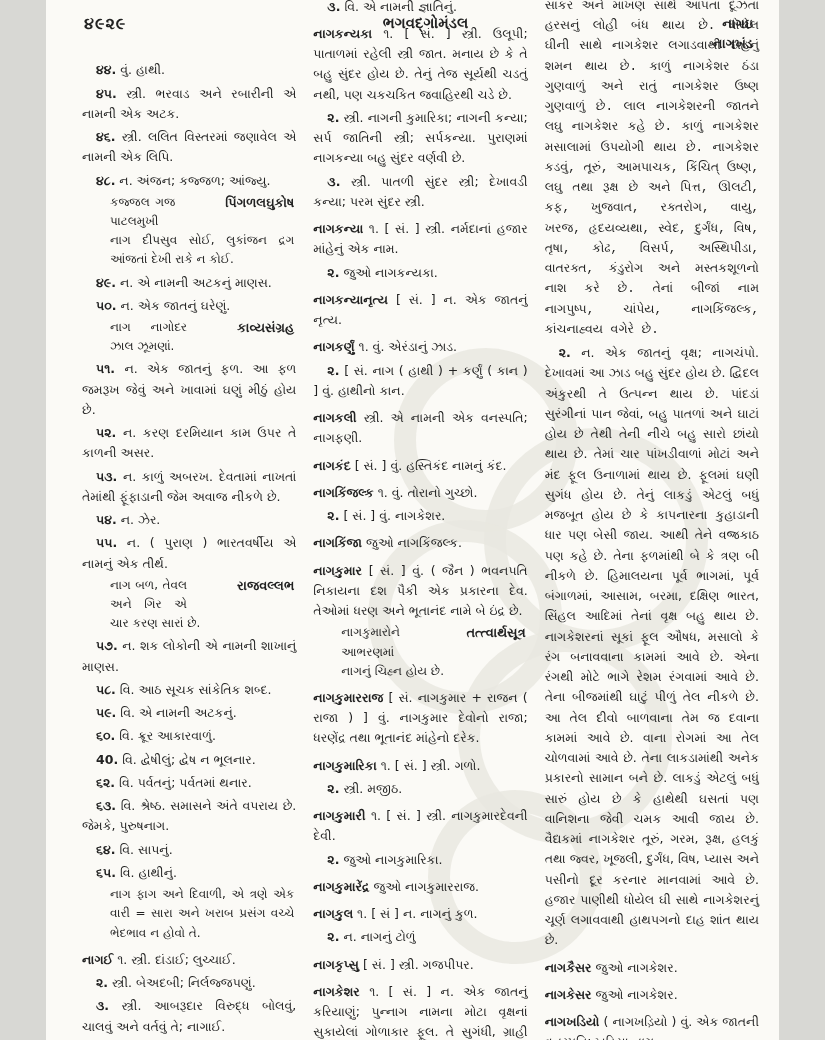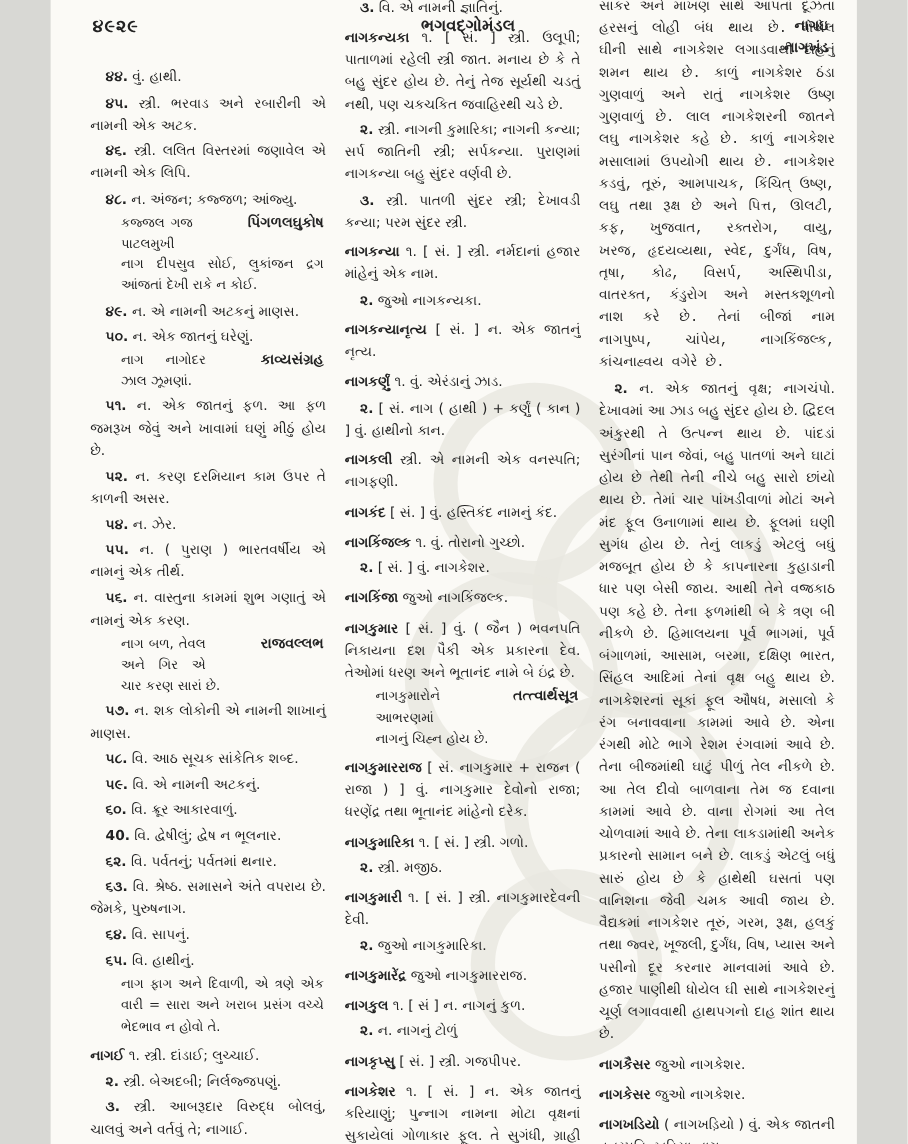--- a/index.html
+++ b/index.html
@@ -103,23 +103,23 @@
         <p class="blk sense"><span class="head">૪૪.</span> <span>વું. હાથી.</span></p>
         <p class="blk sense"><span class="head">૪૫.</span> <span>સ્ત્રી. ભરવાડ અને રબારીની એ નામની એક અટક.</span></p>
         <p class="blk sense"><span class="head">૪૬.</span> <span>સ્ત્રી. લલિત વિસ્તરમાં જણાવેલ એ નામની એક લિપિ.</span></p>
         <p class="blk sense"><span class="head">૪૮.</span> <span>ન. અંજન; કજ્જળ; આંજ્યુ.</span></p>
         <p class="blk quote"><span class="cite">પિંગળલઘુકોષ</span><span>કજ્જલ ગજ પાટલમુખી નાગ દીપસુવ સોઈ, લુકાંજન દ્રગ આંજતાં દેખી રાકે ન કોઈ.</span></p>
         <p class="blk sense"><span class="head">૪૯.</span> <span>ન. એ નામની અટકનું માણસ.</span></p>
         <p class="blk sense"><span class="head">૫૦.</span> <span>ન. એક જાતનું ઘરેણું.</span></p>
         <p class="blk quote"><span class="cite">કાવ્યસંગ્રહ</span><span>નાગ નાગોદર ઝાલ ઝૂમણાં.</span></p>
         <p class="blk sense"><span class="head">૫૧.</span> <span>ન. એક જાતનું ફળ. આ ફળ જમરૂખ જેવું અને ખાવામાં ઘણું મીઠું હોય છે.</span></p>
         <p class="blk sense"><span class="head">૫૨.</span> <span>ન. કરણ દરમિયાન કામ ઉપર તે કાળની અસર.</span></p>
+        <p class="blk sense"><span class="head">૫૩.</span> <span>ન. કાળું અબરખ. દેવતામાં નાખતાં તેમાંથી ફૂંફાડાની જેમ અવાજ નીકળે છે.</span></p>
         <p class="blk sense"><span class="head">૫૪.</span> <span>ન. ઝેર.</span></p>
         <p class="blk sense"><span class="head">૫૫.</span> <span>ન. ( પુરાણ ) ભારતવર્ષીય એ નામનું એક તીર્થ.</span></p>
-        <p class="blk sense"><span class="head">૫૬.</span> <span>ન. વાસ્તુના કામમાં શુભ ગણાતું એ નામનું એક કરણ.</span></p>
         <p class="blk quote"><span class="cite">રાજવલ્લભ</span><span>નાગ બળ, તેવલ અને ગિર એ ચાર કરણ સારાં છે.</span></p>
         <p class="blk sense"><span class="head">૫૭.</span> <span>ન. શક લોકોની એ નામની શાખાનું માણસ.</span></p>
         <p class="blk sense"><span class="head">૫૮.</span> <span>વિ. આઠ સૂચક સાંકેતિક શબ્દ.</span></p>
         <p class="blk sense"><span class="head">૫૯.</span> <span>વિ. એ નામની અટકનું.</span></p>
         <p class="blk sense"><span class="head">૬૦.</span> <span>વિ. ક્રૂર આકારવાળું.</span></p>
         <p class="blk sense"><span class="head">40.</span> <span>વિ. દ્વેષીલું; દ્વેષ ન ભૂલનાર.</span></p>
         <p class="blk sense"><span class="head">૬૨.</span> <span>વિ. પર્વતનું; પર્વતમાં થનાર.</span></p>
         <p class="blk sense"><span class="head">૬૩.</span> <span>વિ. શ્રેષ્ઠ. સમાસને અંતે વપરાય છે. જેમકે, પુરુષનાગ.</span></p>
         <p class="blk sense"><span class="head">૬૪.</span> <span>વિ. સાપનું.</span></p>
         <p class="blk sense"><span class="head">૬૫.</span> <span>વિ. હાથીનું.</span></p>

